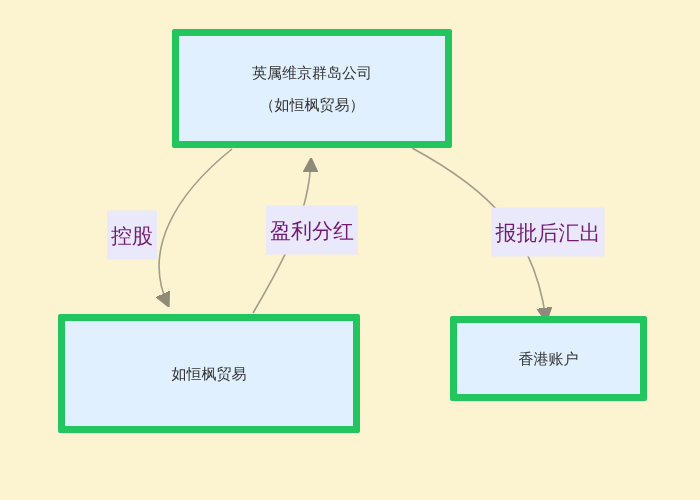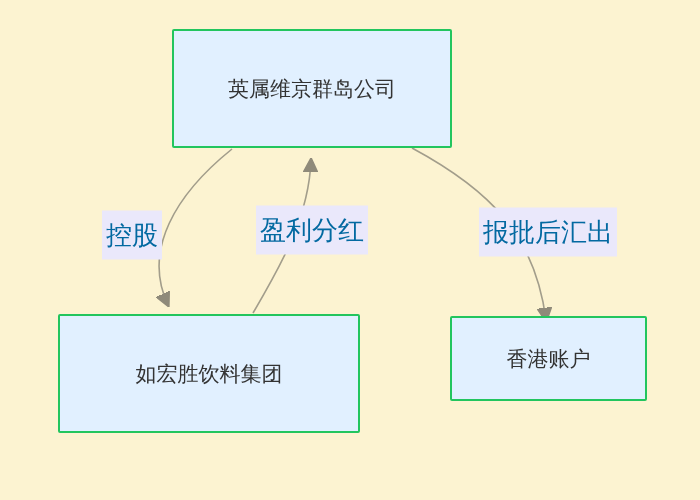--- a/index.html
+++ b/index.html
@@ -19,41 +19,41 @@
   svg.edges {
     position: absolute;
     left: 0;
     top: 0;
     z-index: 1;
   }
   .node {
     position: absolute;
     box-sizing: border-box;
     background: #E1F0FF;
-    border: 2px solid #22c55e;
+    border: 7px solid #22c55e;
     border-radius: 2px;
     display: flex;
     flex-direction: column;
     align-items: center;
     justify-content: center;
     color: #333333;
-    font-size: 21px;
+    font-size: 15px;
     line-height: 32px;
     text-align: center;
     z-index: 2;
   }
   .node-bvi     { left: 172px; top: 29px;  width: 280px; height: 119px; }
   .node-domestic{ left: 58px;  top: 314px; width: 302px; height: 119px; }
   .node-hk      { left: 450px; top: 316px; width: 197px; height: 85px; }
   .edge-label {
     position: absolute;
     transform: translate(-50%, -50%);
     background: #EAE8FB;
-    color: #0369a1;
-    font-size: 26px;
+    color: #701a75;
+    font-size: 21px;
     line-height: 27px;
     padding: 11px 4px;
     white-space: nowrap;
     z-index: 3;
   }
   .label-holding  { left: 132px; top: 235px; }
   .label-dividend { left: 312px; top: 230px; }
   .label-remit    { left: 548px; top: 232px; }
 </style>
 </head>
@@ -67,24 +67,25 @@
         <path d="M0,0 L10,5 L0,10 z" fill="#8F8A7A" stroke="#8F8A7A"></path>
       </marker>
     </defs>
     <path d="M 232 149 C 176 194, 142 250, 168 305" fill="none" stroke="#A29D8B" stroke-width="1.6" marker-end="url(#arrow)"></path>
     <path d="M 253 313 C 283 262, 309 215, 311 160" fill="none" stroke="#A29D8B" stroke-width="1.6" marker-end="url(#arrow)"></path>
     <path d="M 412 148 C 490 190, 535 235, 546 320" fill="none" stroke="#A29D8B" stroke-width="1.6" marker-end="url(#arrow)"></path>
   </svg>
 
   <div class="node node-bvi">
     <span>英属维京群岛公司</span>
+    <span>（如恒枫贸易）</span>
   </div>
 
   <div class="node node-domestic">
-    <span>如宏胜饮料集团</span>
+    <span>如恒枫贸易</span>
   </div>
 
   <div class="node node-hk">
     <span>香港账户</span>
   </div>
 
   <div class="edge-label label-holding">控股</div>
 
   <div class="edge-label label-remit">报批后汇出</div>
 

